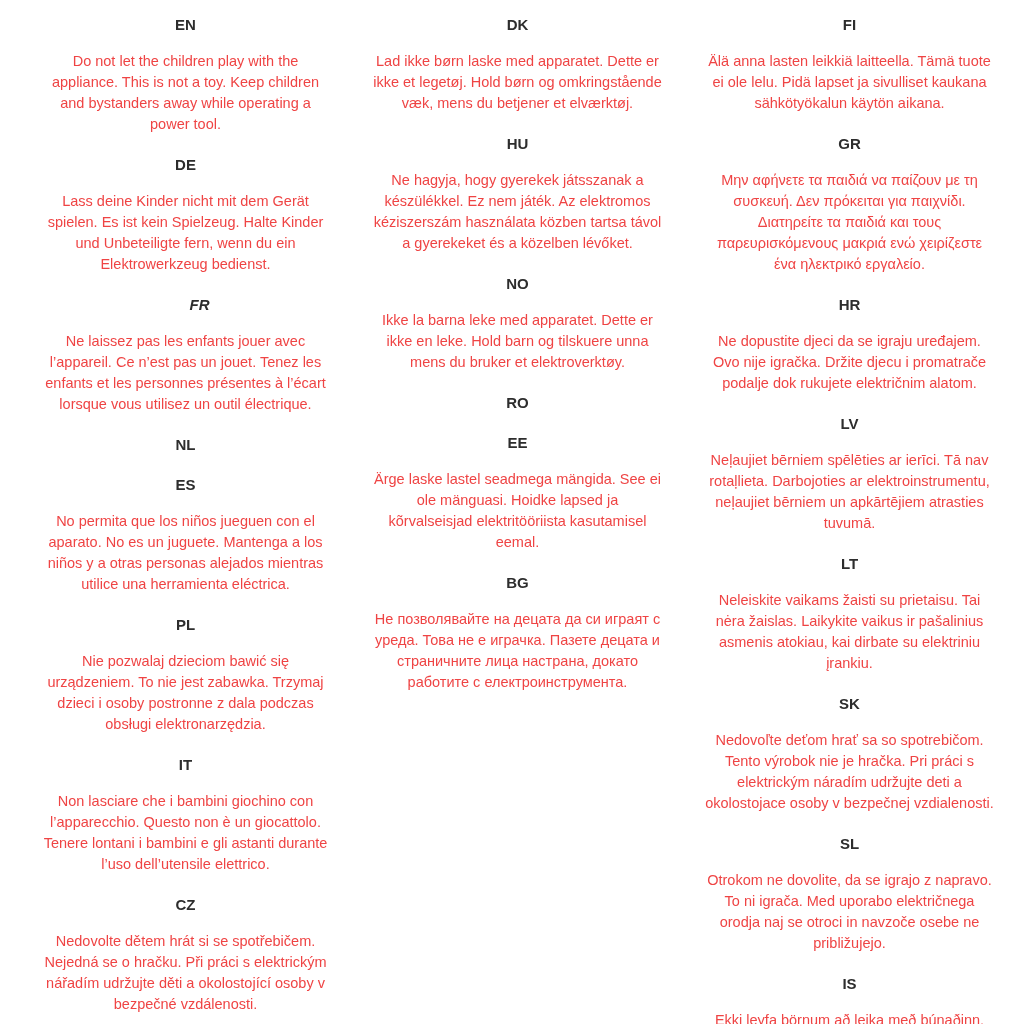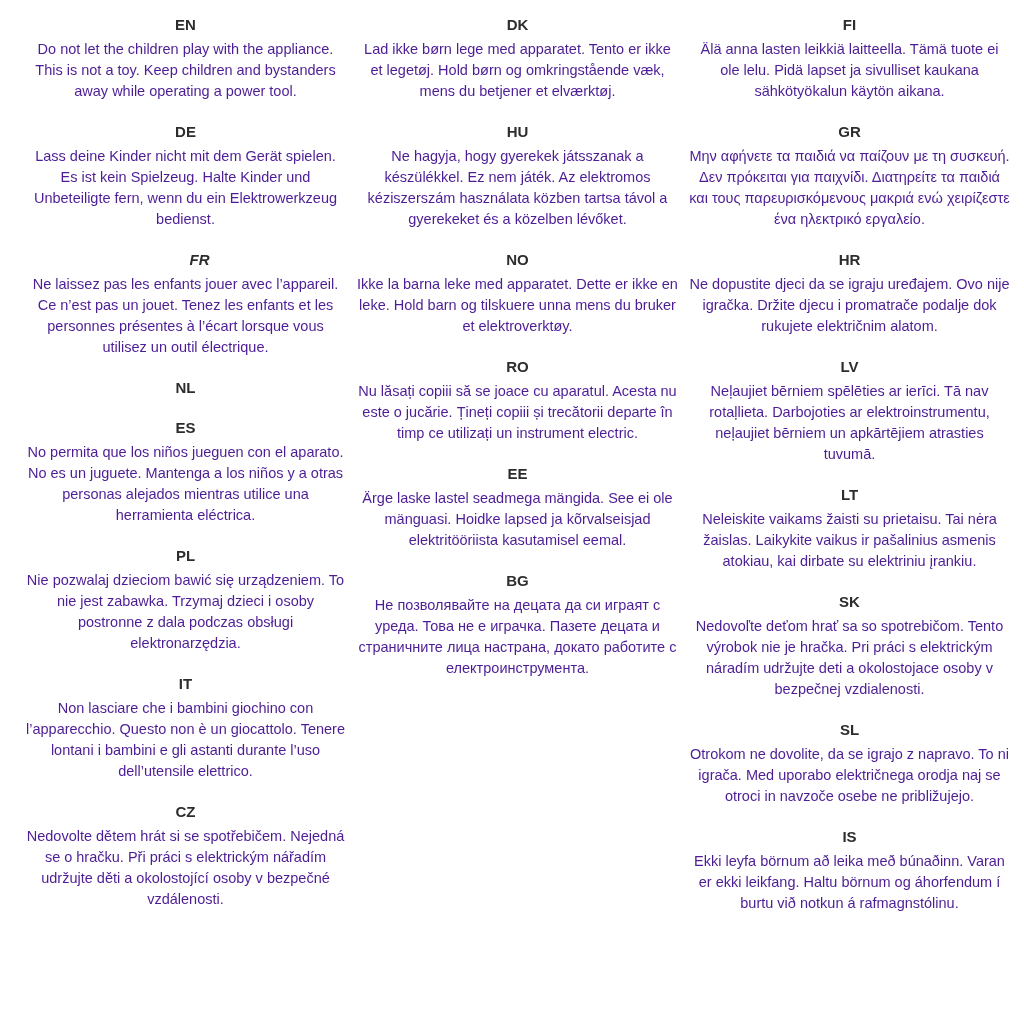--- a/index.html
+++ b/index.html
@@ -36,22 +36,22 @@
     margin: 0 0 4px 0;
     line-height: 21px;
   }
   .lang-code.italic {
     font-style: italic;
     margin-left: 28px;
   }
   .lang-text {
     font-size: 14.5px;
     line-height: 21px;
-    margin: 0;
-    color: #4c1d95;
+    margin: 16px;
+    color: #ef4444;
   }
 </style>
 </head>
 <body>
 
 <div class="page">
   <div class="col">
   <section class="lang-section">
     <h3 class="lang-code">EN</h3>
     <p class="lang-text">Do not let the children play with the appliance. This is not a toy. Keep children and bystanders away while operating a power tool.</p>
@@ -87,37 +87,36 @@
   </section>
 
   <section class="lang-section">
     <h3 class="lang-code">CZ</h3>
     <p class="lang-text">Nedovolte dětem hrát si se spotřebičem. Nejedná se o hračku. Při práci s elektrickým nářadím udržujte děti a okolostojící osoby v bezpečné vzdálenosti.</p>
   </section>
 </div>
   <div class="col">
   <section class="lang-section">
     <h3 class="lang-code">DK</h3>
-    <p class="lang-text">Lad ikke børn lege med apparatet. Tento er ikke et legetøj. Hold børn og omkringstående væk, mens du betjener et elværktøj.</p>
+    <p class="lang-text">Lad ikke børn laske med apparatet. Dette er ikke et legetøj. Hold børn og omkringstående væk, mens du betjener et elværktøj.</p>
   </section>
 
 
   <section class="lang-section">
     <h3 class="lang-code">HU</h3>
     <p class="lang-text">Ne hagyja, hogy gyerekek játsszanak a készülékkel. Ez nem játék. Az elektromos kéziszerszám használata közben tartsa távol a gyerekeket és a közelben lévőket.</p>
   </section>
 
   <section class="lang-section">
     <h3 class="lang-code">NO</h3>
     <p class="lang-text">Ikke la barna leke med apparatet. Dette er ikke en leke. Hold barn og tilskuere unna mens du bruker et elektroverktøy.</p>
   </section>
 
   <section class="lang-section">
     <h3 class="lang-code">RO</h3>
-    <p class="lang-text">Nu lăsați copiii să se joace cu aparatul. Acesta nu este o jucărie. Țineți copiii și trecătorii departe în timp ce utilizați un instrument electric.</p>
   </section>
 
 
   <section class="lang-section">
     <h3 class="lang-code">EE</h3>
     <p class="lang-text">Ärge laske lastel seadmega mängida. See ei ole mänguasi. Hoidke lapsed ja kõrvalseisjad elektritööriista kasutamisel eemal.</p>
   </section>
 
   <section class="lang-section">
     <h3 class="lang-code">BG</h3>

